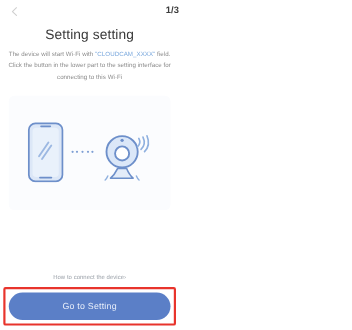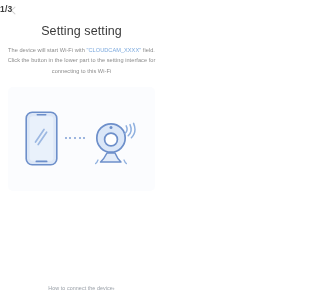--- a/index.html
+++ b/index.html
@@ -38,21 +38,21 @@
     display: flex;
     align-items: center;
     justify-content: center;
   }
   .back-btn svg { display: block; }
   .step-indicator {
     position: absolute;
     left: 0;
     right: 0;
     top: 4px;
-    text-align: left;
+    text-align: right;
     font-size: 8.5px;
     font-weight: bold;
     color: #3c3c3c;
     letter-spacing: 0.2px;
   }
 
   
   .title {
     margin-top: 4px;
     text-align: center;
@@ -195,15 +195,18 @@
         <path d="M32 47 Q33 49.5 34.4 50.6" fill="none" stroke="#8fb0df" stroke-width="1.3" stroke-linecap="round"></path>
       </svg>
 
     </div>
   </div>
 
   <div class="spacer"></div>
 
   <div class="footer">
     <div class="help-link">How to connect the device›</div>
+    <div class="cta-wrap">
+      <button class="cta-button">Go to Setting</button>
+    </div>
   </div>
 
 </div>
 
 </body></html>

